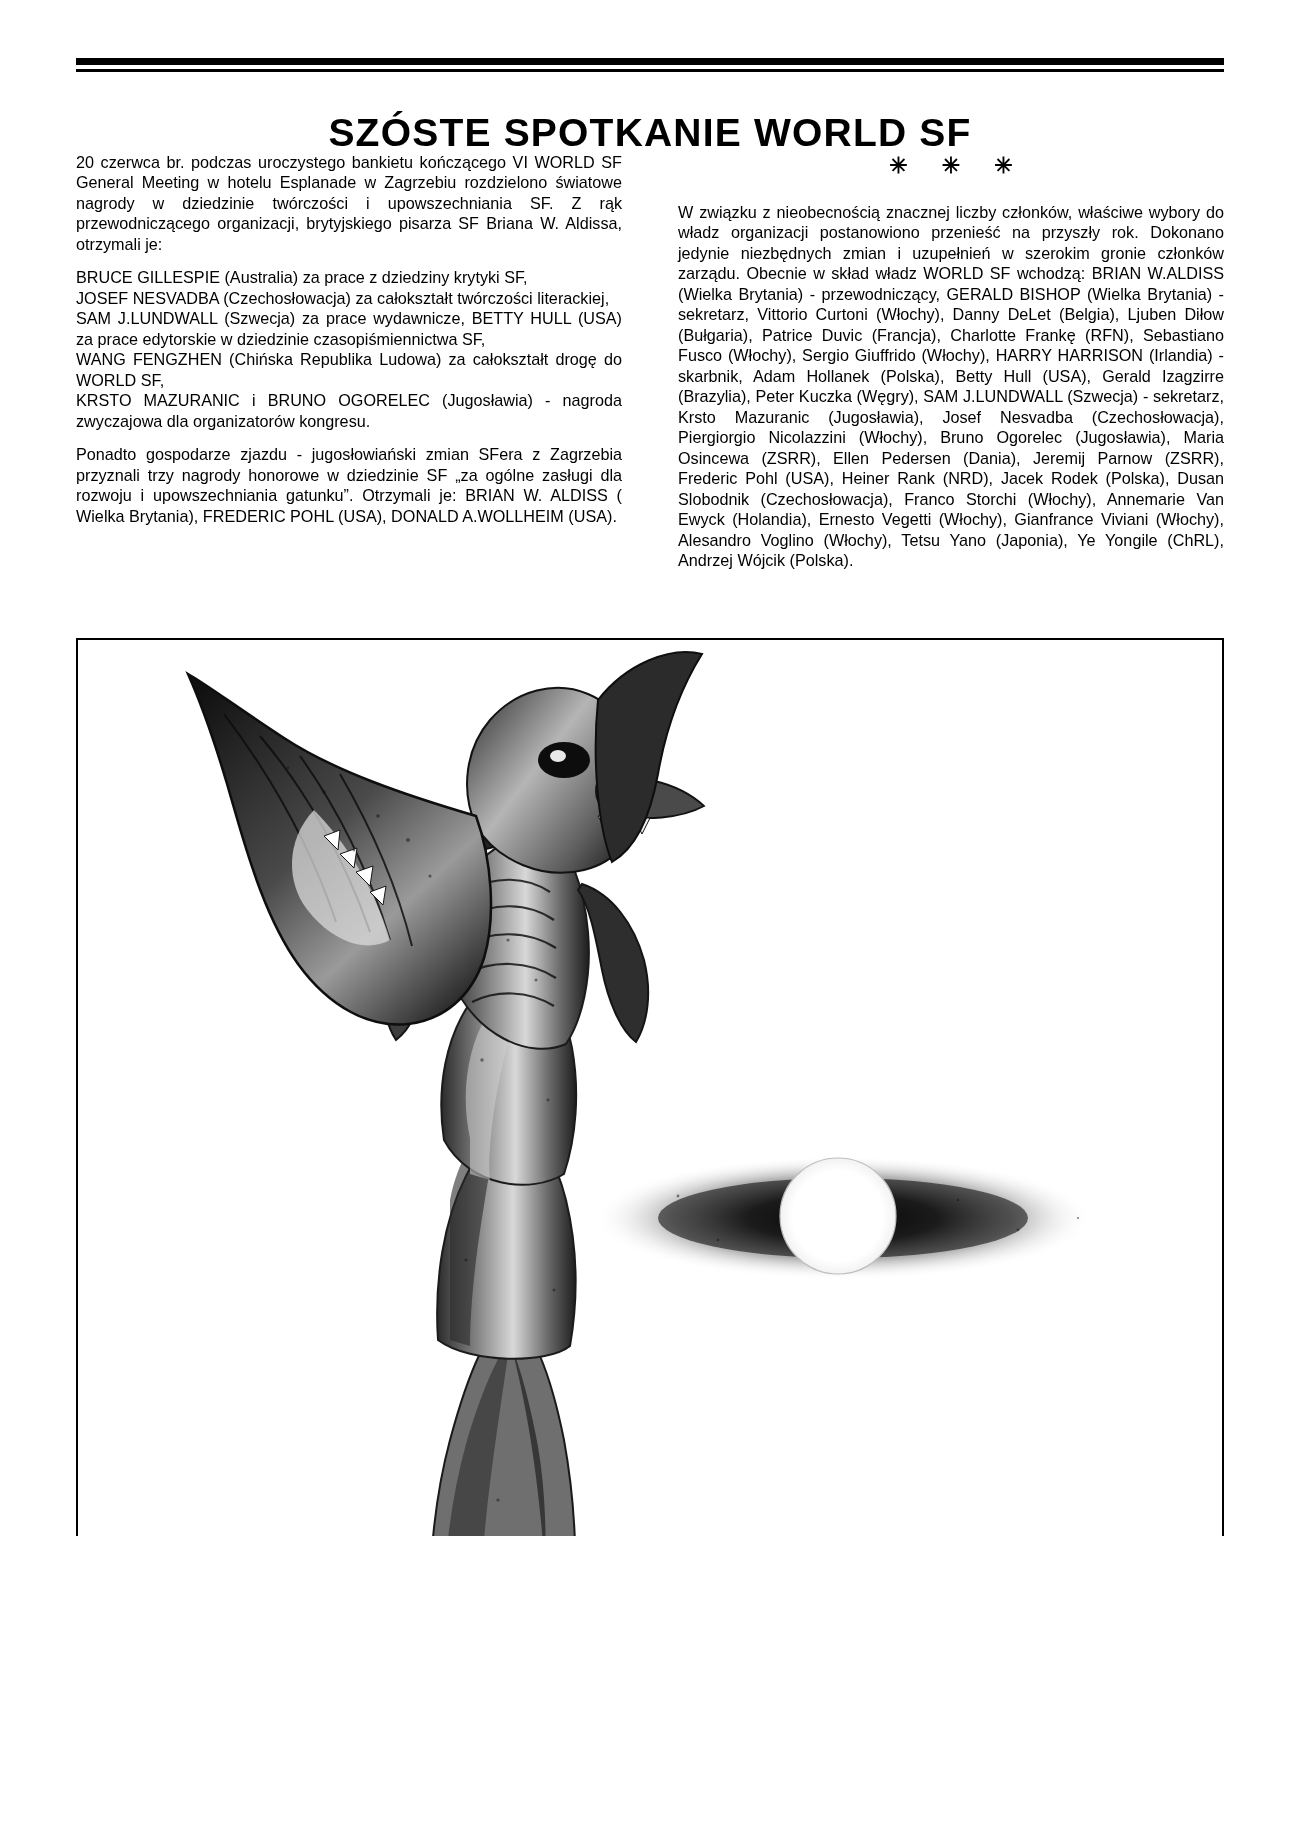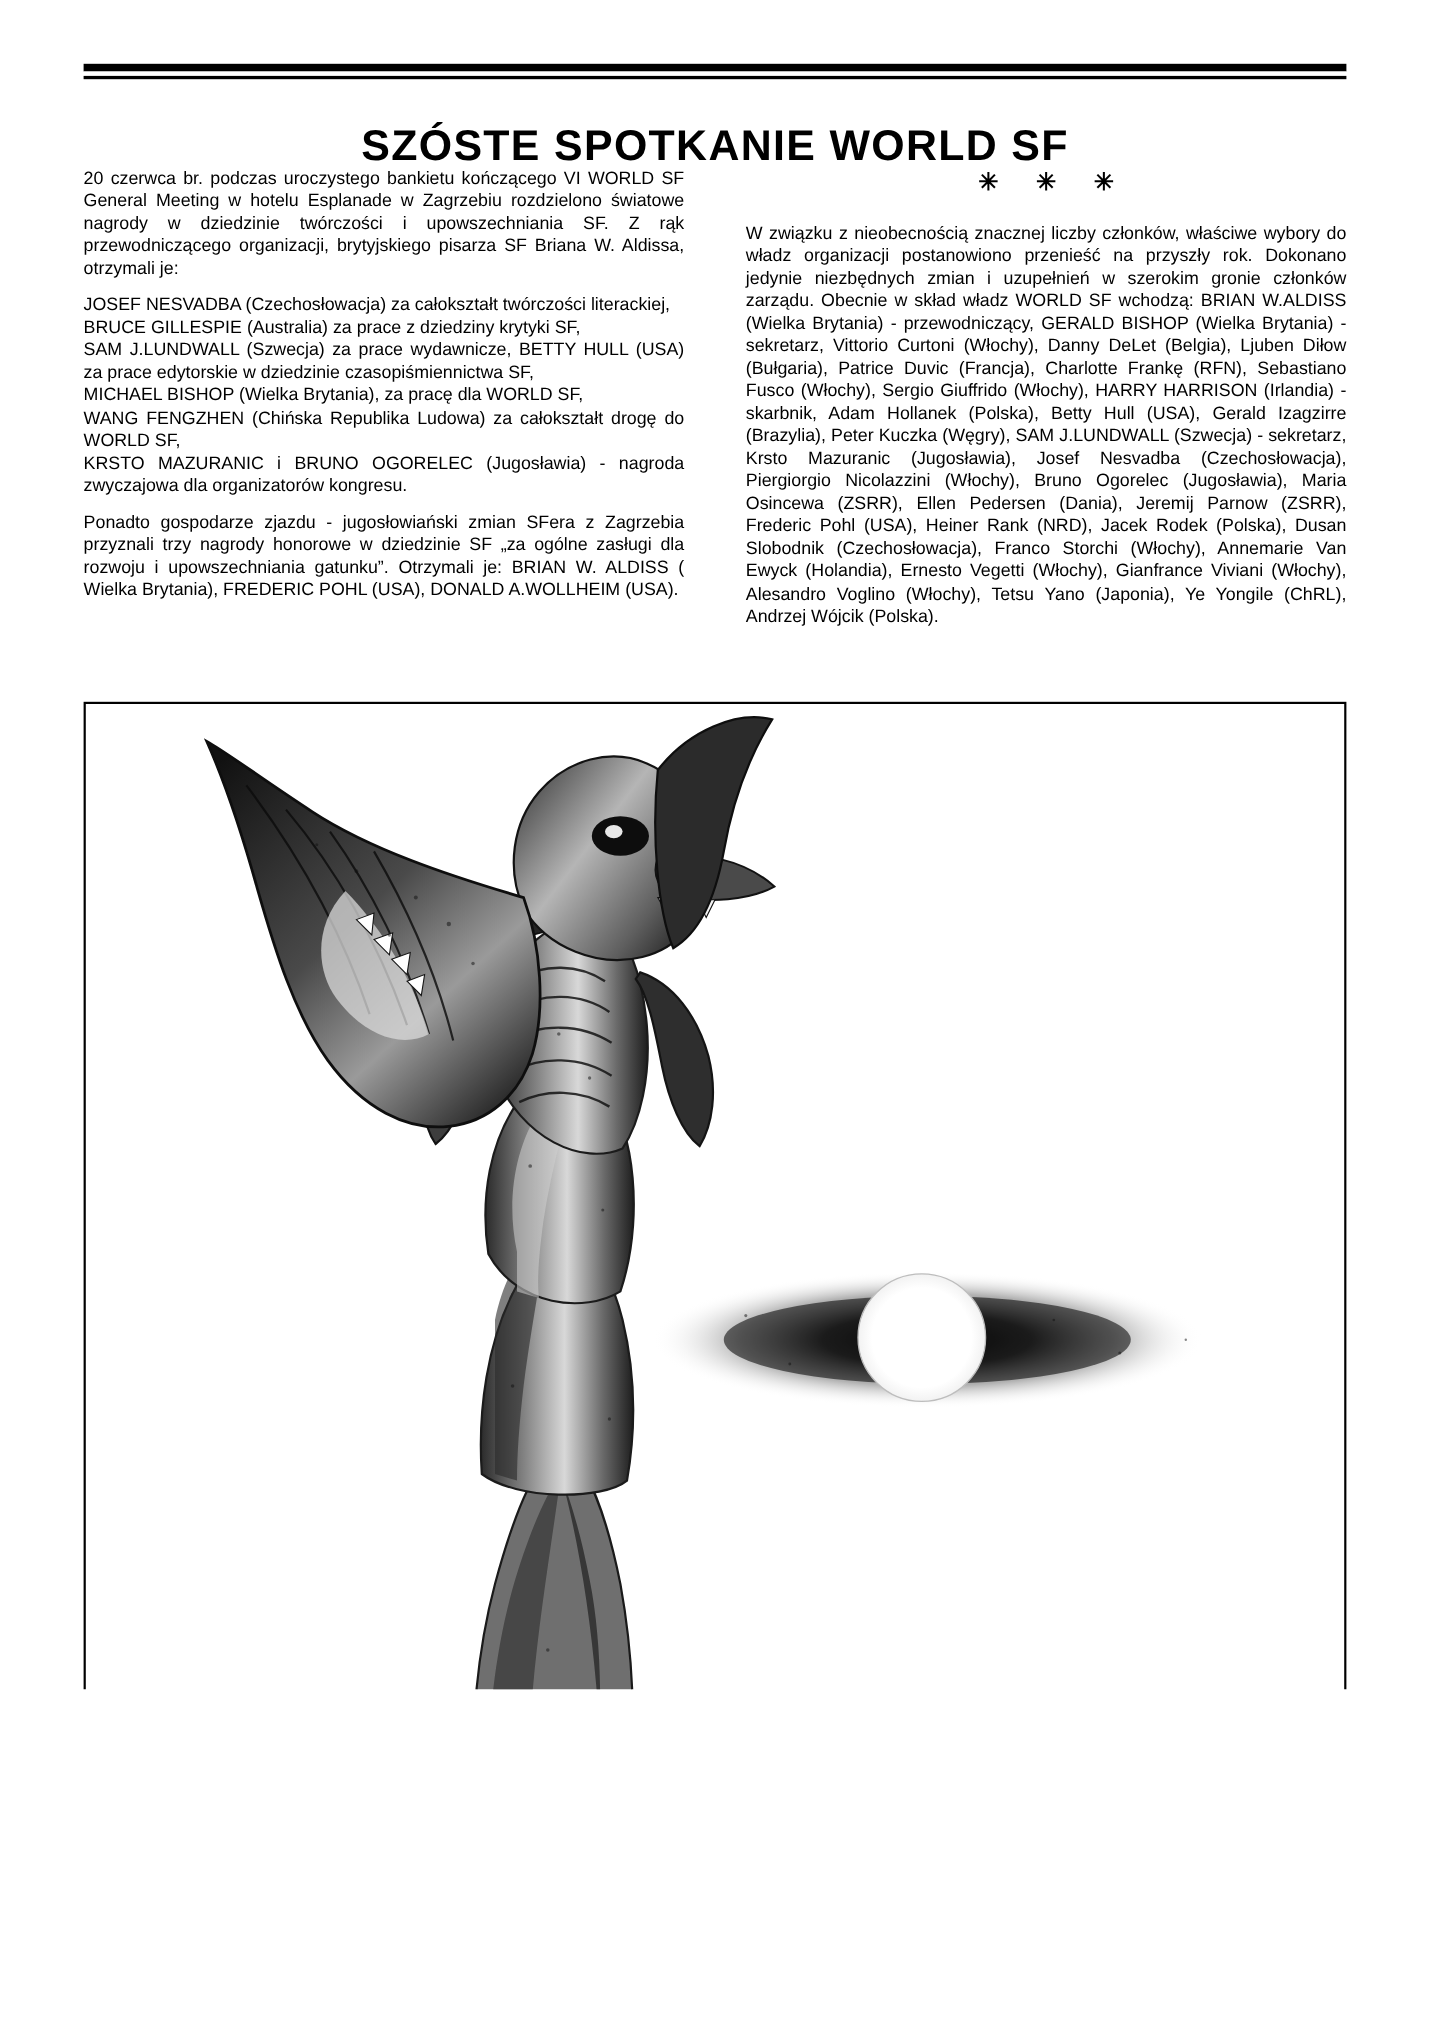--- a/index.html
+++ b/index.html
@@ -102,24 +102,23 @@
     <div class="rule-gap"></div>
     <div class="rule-thin"></div>
   </div>
 
   <h1 class="page-title">SZÓSTE SPOTKANIE WORLD SF</h1>
 
   <div class="columns">
 
     <div class="col">
       <p>20 czerwca br. podczas uroczystego bankietu kończącego VI WORLD SF General Meeting w hotelu Esplanade w Zagrzebiu rozdzielono światowe nagrody w dziedzinie twórczości i upowszechniania SF. Z rąk przewodniczącego organizacji, brytyjskiego pisarza SF Briana W. Aldissa, otrzymali je:</p>
+      <p class="tight">BRUCE GILLESPIE (Australia) za prace z dziedziny krytyki SF,</p>
       <p class="tight">JOSEF NESVADBA (Czechosłowacja) za całokształt twórczości literackiej,</p>
-      <p class="tight">BRUCE GILLESPIE (Australia) za prace z dziedziny krytyki SF,</p>
       <p class="tight">SAM J.LUNDWALL (Szwecja) za prace wydawnicze, BETTY HULL (USA) za prace edytorskie w dziedzinie czasopiśmiennictwa SF,</p>
-      <p class="tight">MICHAEL BISHOP (Wielka Brytania), za pracę dla WORLD SF,</p>
       <p class="tight">WANG FENGZHEN (Chińska Republika Ludowa) za całokształt drogę do WORLD SF,</p>
       <p>KRSTO MAZURANIC i BRUNO OGORELEC (Jugosławia) - nagroda zwyczajowa dla organizatorów kongresu.</p>
       <p>Ponadto gospodarze zjazdu - jugosłowiański zmian SFera z Zagrzebia przyznali trzy nagrody honorowe w dziedzinie SF „za ogólne zasługi dla rozwoju i upowszechniania gatunku”. Otrzymali je: BRIAN W. ALDISS ( Wielka Brytania), FREDERIC POHL (USA), DONALD A.WOLLHEIM (USA).</p>
     </div>
 
     <div class="col">
       <div class="stars">✳ ✳ ✳</div>
       <p>W związku z nieobecnością znacznej liczby członków, właściwe wybory do władz organizacji postanowiono przenieść na przyszły rok. Dokonano jedynie niezbędnych zmian i uzupełnień w szerokim gronie członków zarządu. Obecnie w skład władz WORLD SF wchodzą: BRIAN W.ALDISS (Wielka Brytania) - przewodniczący, GERALD BISHOP (Wielka Brytania) - sekretarz, Vittorio Curtoni (Włochy), Danny DeLet (Belgia), Ljuben Diłow (Bułgaria), Patrice Duvic (Francja), Charlotte Frankę (RFN), Sebastiano Fusco (Włochy), Sergio Giuffrido (Włochy), HARRY HARRISON (Irlandia) - skarbnik, Adam Hollanek (Polska), Betty Hull (USA), Gerald Izagzirre (Brazylia), Peter Kuczka (Węgry), SAM J.LUNDWALL (Szwecja) - sekretarz, Krsto Mazuranic (Jugosławia), Josef Nesvadba (Czechosłowacja), Piergiorgio Nicolazzini (Włochy), Bruno Ogorelec (Jugosławia), Maria Osincewa (ZSRR), Ellen Pedersen (Dania), Jeremij Parnow (ZSRR), Frederic Pohl (USA), Heiner Rank (NRD), Jacek Rodek (Polska), Dusan Slobodnik (Czechosłowacja), Franco Storchi (Włochy), Annemarie Van Ewyck (Holandia), Ernesto Vegetti (Włochy), Gianfrance Viviani (Włochy), Alesandro Voglino (Włochy), Tetsu Yano (Japonia), Ye Yongile (ChRL), Andrzej Wójcik (Polska).</p>
     </div>
 

